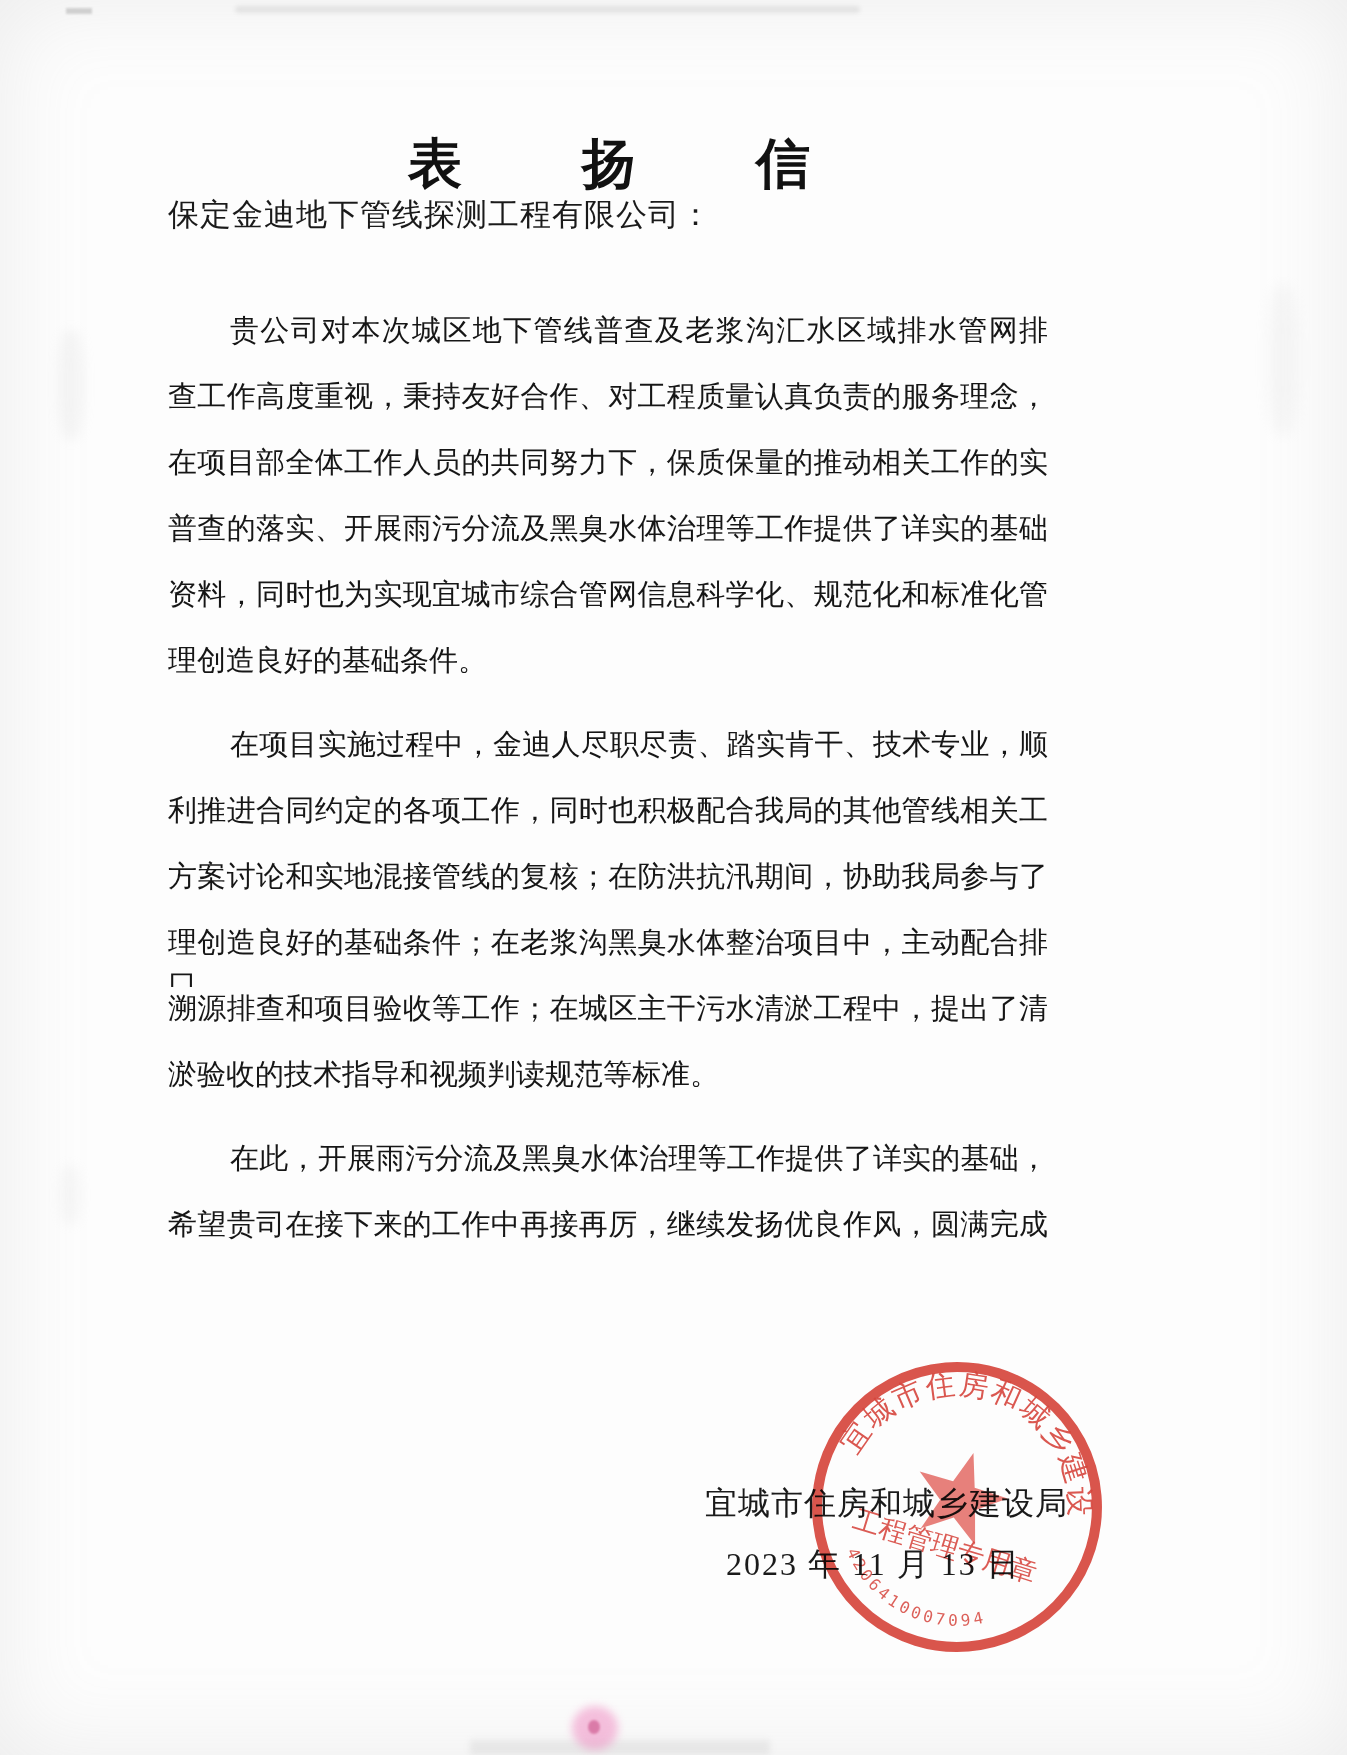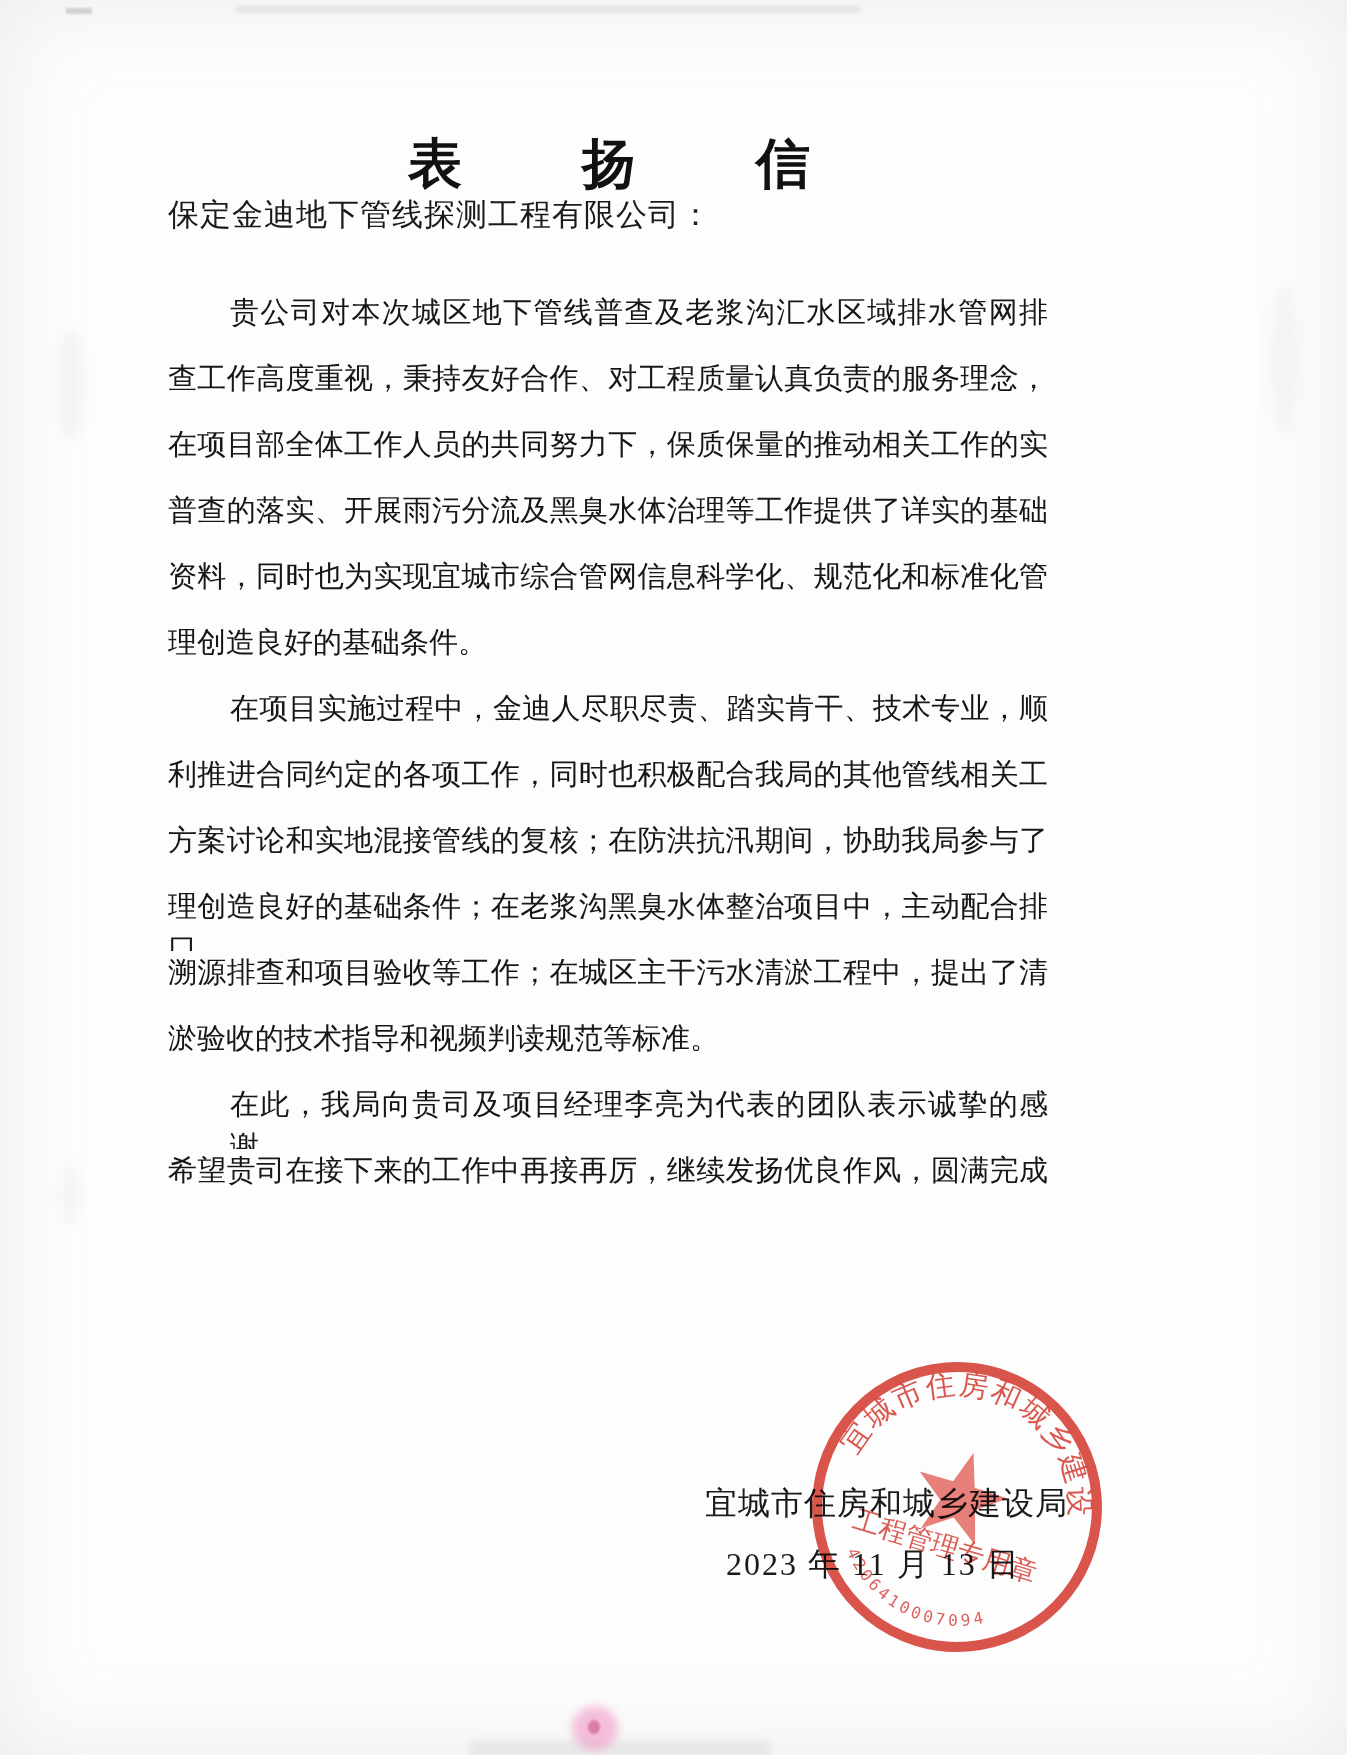--- a/index.html
+++ b/index.html
@@ -25,21 +25,21 @@
     position:absolute;left:168px;top:194px;
     font-size:31px;letter-spacing:1px;white-space:nowrap;
   }
   
   .body-block{position:absolute;left:168px;top:291px;width:880px;}
   .line{
     height:66px;line-height:42px;font-size:29px;
     text-align:justify;text-align-last:justify;
     overflow:hidden;color:#161616;
   }
-  .line.indent{padding-left:62px;}
+  .line.indent{padding-left:62px;margin-top:18px;}
   .line.end{text-align-last:left;}
   
   .sig-org{
     position:absolute;left:705px;top:1482px;
     font-size:32px;letter-spacing:1px;white-space:nowrap;z-index:1;
   }
   .sig-date{
     position:absolute;left:726px;top:1543px;
     font-size:32px;letter-spacing:2px;white-space:nowrap;z-index:1;
   }
@@ -78,21 +78,21 @@
     <div class="line">在项目部全体工作人员的共同努力下，保质保量的推动相关工作的实</div>
     <div class="line">普查的落实、开展雨污分流及黑臭水体治理等工作提供了详实的基础</div>
     <div class="line">资料，同时也为实现宜城市综合管网信息科学化、规范化和标准化管</div>
     <div class="line end">理创造良好的基础条件。</div>
     <div class="line indent">在项目实施过程中，金迪人尽职尽责、踏实肯干、技术专业，顺</div>
     <div class="line">利推进合同约定的各项工作，同时也积极配合我局的其他管线相关工</div>
     <div class="line">方案讨论和实地混接管线的复核；在防洪抗汛期间，协助我局参与了</div>
     <div class="line">理创造良好的基础条件；在老浆沟黑臭水体整治项目中，主动配合排口</div>
     <div class="line">溯源排查和项目验收等工作；在城区主干污水清淤工程中，提出了清</div>
     <div class="line end">淤验收的技术指导和视频判读规范等标准。</div>
-    <div class="line indent">在此，我局向贵司及项目经理李亮为代表的团队表示诚挚的感谢，</div>
+    <div class="line indent">在此，开展雨污分流及黑臭水体治理等工作提供了详实的基础，</div>
     <div class="line">希望贵司在接下来的工作中再接再厉，继续发扬优良作风，圆满完成</div>
   </div>
 
   <div class="sig-org">宜城市住房和城乡建设局</div>
   <div class="sig-date">2023 年 11 月 13 日</div>
 
   <svg class="stamp" viewBox="0 0 300 300">
     <defs>
       <path id="arcTop" d="M 39.7 130.6 A 112 112 0 0 1 260.3 130.6" fill="none"></path>
       <path id="arcBottom" d="M 53.3 217.7 A 118 118 0 0 0 246.7 217.7" fill="none"></path>

